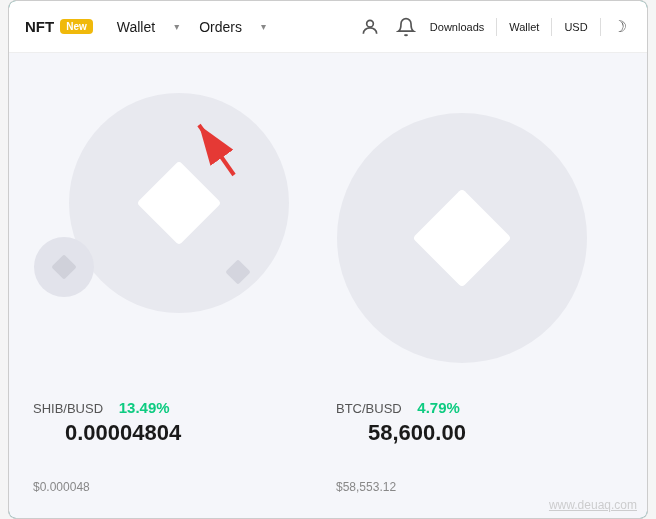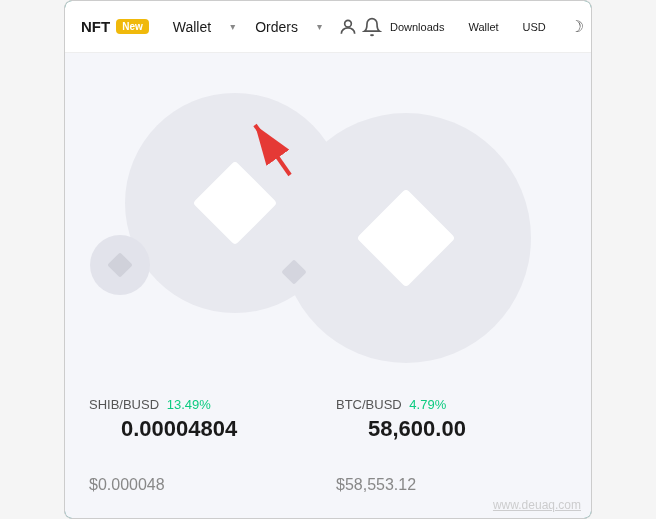--- a/index.html
+++ b/index.html
@@ -5,21 +5,21 @@
     * { margin: 0; padding: 0; box-sizing: border-box; }
     body {
       font-family: -apple-system, BlinkMacSystemFont, 'Segoe UI', sans-serif;
       background: #f5f5f5;
       display: flex;
       justify-content: center;
       align-items: center;
       min-height: 100vh;
     }
     .browser-frame {
-      width: 528px;
+      width: 640px;
       height: 519px;
       background: #0f766e;
       border: 1.5px solid #ccc;
       border-radius: 8px;
       overflow: hidden;
       display: flex;
       flex-direction: column;
       position: relative;
     }
     .navbar {
@@ -187,33 +187,33 @@
       background: transparent;
       padding: 12px 8px 8px 8px;
     }
     .card-pair {
       font-size: 13px;
       color: #555;
       margin-bottom: 4px;
     }
     .card-change-positive {
       color: #0ecb81;
-      font-size: 13px;
-      font-weight: 400;
-      margin-left: 4px;
+      font-size: 15px;
+      font-weight: 700;
+      margin-left: 12px;
     }
     .card-price {
       font-size: 22px;
       font-weight: 700;
       color: #1a1a1a;
       margin-bottom: 2px;
       margin-left: 32px;
     }
     .card-usd {
-      font-size: 16px;
+      font-size: 12px;
       color: #888;
       margin-top: 34px;
     }
     .watermark {
       position: absolute;
       bottom: 6px;
       right: 10px;
       font-size: 12px;
       color: #bbb;
       opacity: 0.7;

